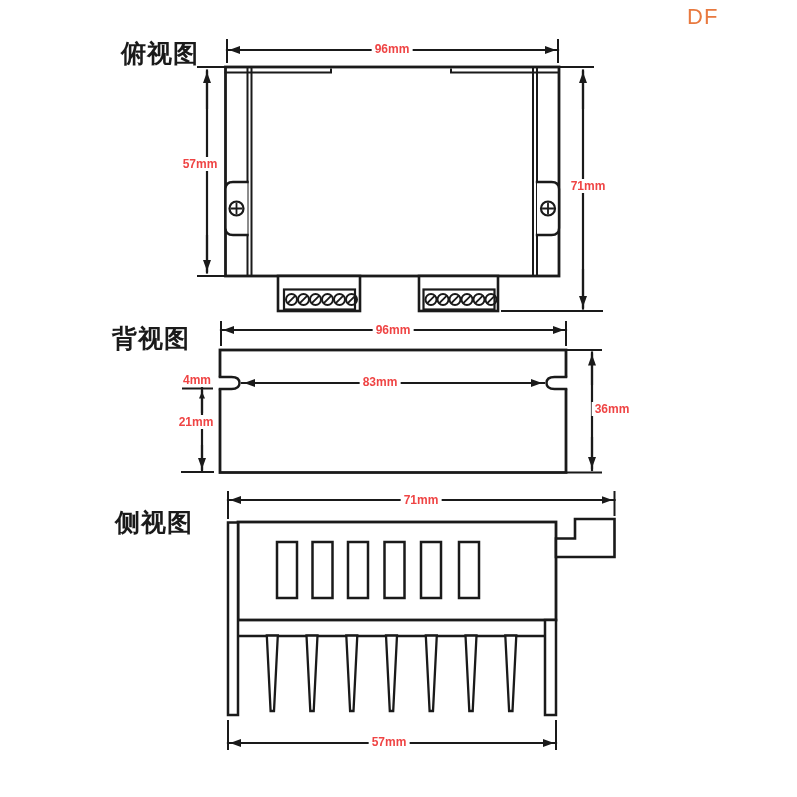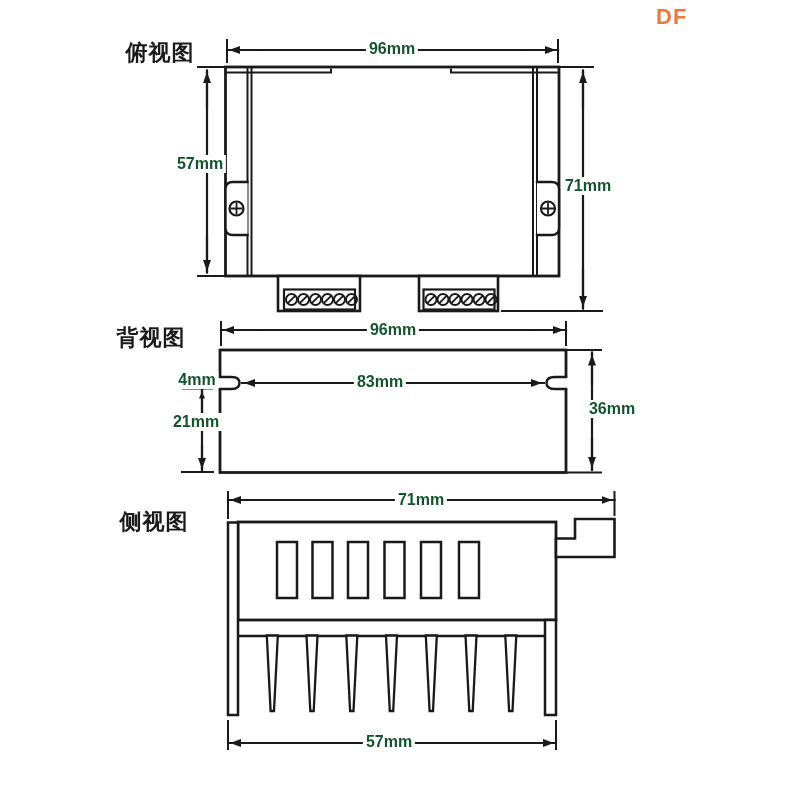--- a/index.html
+++ b/index.html
@@ -1,25 +1,25 @@
 <!DOCTYPE html>
 <html><head>
 <meta charset="utf-8">
 <style>
   html,body{margin:0;padding:0;background:#fff;}
   #canvas{position:relative;width:797px;height:797px;background:#fff;overflow:hidden;
           font-family:"Liberation Sans","DejaVu Sans",sans-serif;}
   #art{position:absolute;left:0;top:0;width:797px;height:797px;}
   .dim-label{position:absolute;transform:translate(-50%,-50%);background:#fff;
-             color:#14532d;font-size:16px;font-weight:700;line-height:1;
+             color:#ef4444;font-size:12px;font-weight:700;line-height:1;
              padding:1px 3px;white-space:nowrap;}
   .view-label{position:absolute;transform:translate(-50%,-50%);color:#1a1a1a;
-              font-size:22px;font-weight:700;line-height:1;white-space:nowrap;
+              font-size:25px;font-weight:700;line-height:1;white-space:nowrap;
               letter-spacing:1px;}
-  .logo{position:absolute;left:656px;top:6px;font-size:22px;font-weight:700;
+  .logo{position:absolute;left:687px;top:6px;font-size:22px;font-weight:400;
         letter-spacing:1px;line-height:1;}
 </style>
 </head>
 <body>
 
 <div id="canvas">
 
   <svg id="art" viewBox="0 0 797 797" stroke="#1a1a1a" fill="none" stroke-linecap="square">
     <defs>
       <marker id="ah" markerUnits="userSpaceOnUse" markerWidth="13" markerHeight="10" refX="11" refY="4" orient="auto">

